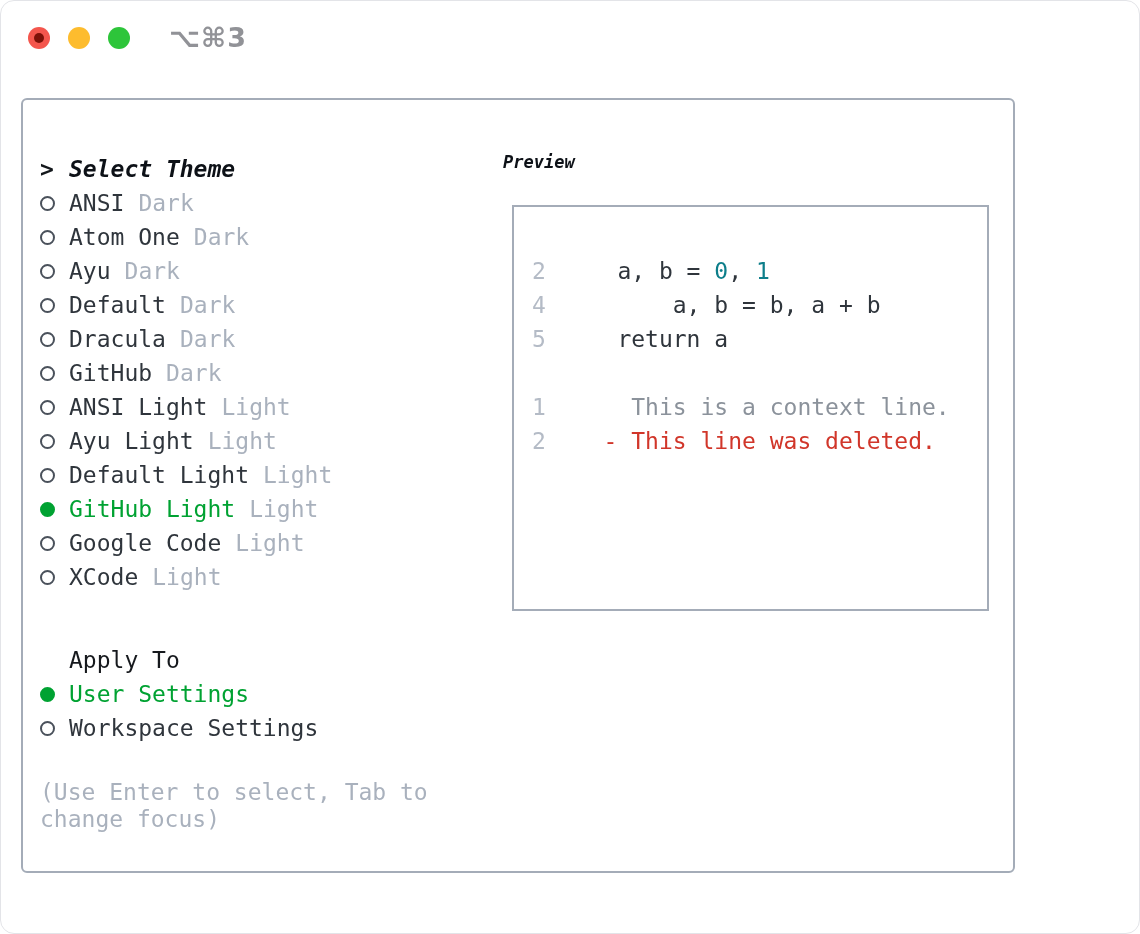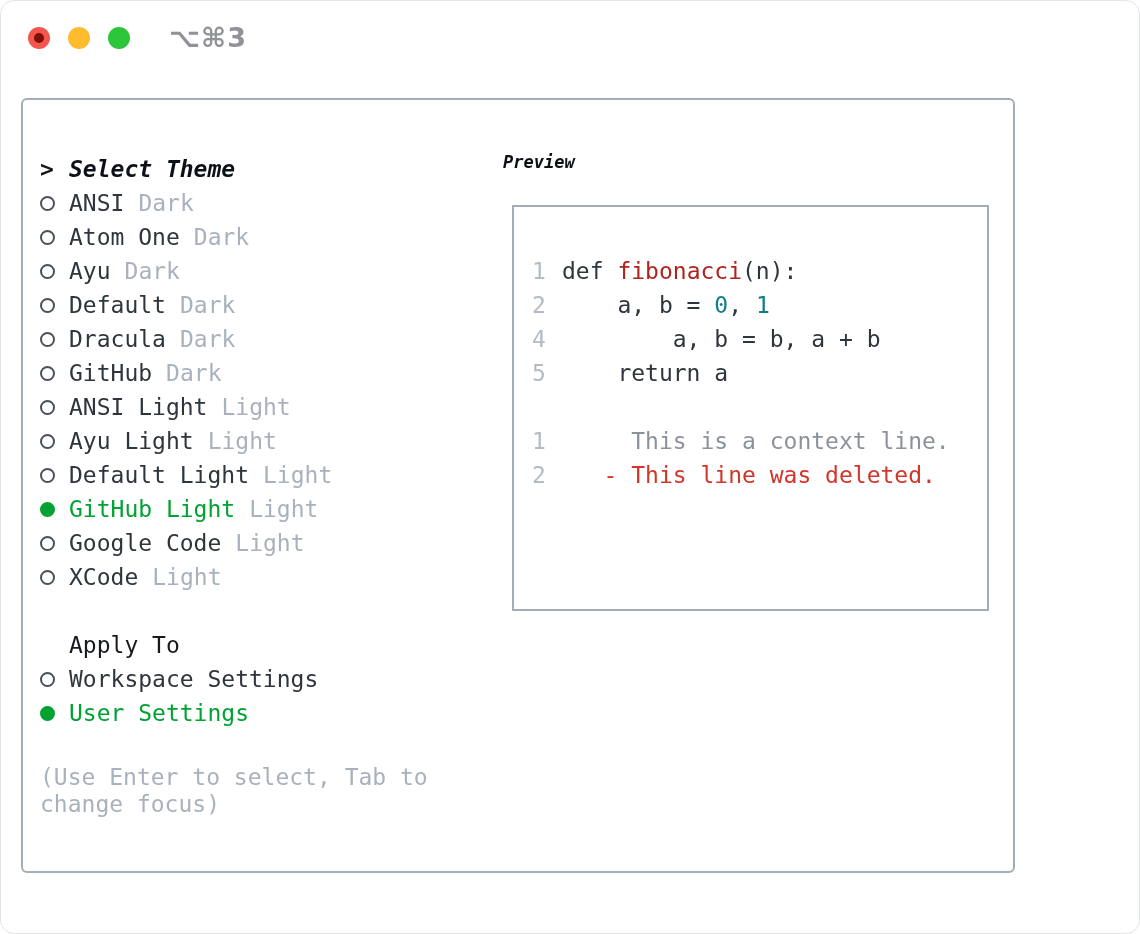--- a/index.html
+++ b/index.html
@@ -42,21 +42,21 @@
   .heading { font-weight:bold; color:#0d1117;font-style:italic; }
   .subheading { color:#16191d; }
   .radio {
     width:15px; height:15px; border-radius:50%;
     border:2px solid #4a515b; box-sizing:border-box; display:inline-block;
   }
   .radio.selected { background:var(--accent-green); border-color:var(--accent-green); }
   .opt-name { color:var(--text); }
   .opt-name.selected { color:var(--accent-green); }
   .opt-variant { color:var(--muted); margin-left:14px;text-align:right; }
-  .apply-block { margin-top:34px; }
+  .apply-block { margin-top:49px; }
   .help {
     margin-top:34px; width:420px; color:var(--muted);
     font-size:23px; line-height:27px;
   }
   
   .preview-heading { position:absolute; left:480px; top:52px; font-size:17px; }
   .preview-box {
     position:absolute; left:489px; top:105px; width:477px; height:406px;
     border:2px solid var(--border); box-sizing:border-box; background:#ffffff;
   }
@@ -107,33 +107,32 @@
           <div class="row"><span class="marker"><span class="radio"></span></span><span class="opt-name">Google Code</span><span class="opt-variant">Light</span></div>
           <div class="row"><span class="marker"><span class="radio"></span></span><span class="opt-name">XCode</span><span class="opt-variant">Light</span></div>
         </div>
 
       <div class="apply-block">
         <div class="row">
           <span class="marker"></span>
           <span class="subheading">Apply To</span>
         </div>
         <div id="apply-options">
+            <div class="row"><span class="marker"><span class="radio selected"></span></span><span class="opt-name selected">User Settings</span></div>
             <div class="row"><span class="marker"><span class="radio"></span></span><span class="opt-name">Workspace Settings</span></div>
-            <div class="row"><span class="marker"><span class="radio selected"></span></span><span class="opt-name selected">User Settings</span></div>
           </div>
       </div>
 
       <div class="help">(Use Enter to select, Tab to change focus)</div>
     </div>
 
     <div class="preview-heading heading">Preview</div>
 
     <div class="preview-box">
       <div class="code-wrap" id="preview-code">
-          <div class="code-line"><span class="gutter">1</span><span class="seg-fg">def </span><span class="seg-function">fibonacci</span><span class="seg-fg">(n):</span></div>
           <div class="code-line"><span class="gutter">2</span><span class="seg-fg">    a, b = </span><span class="seg-number">0</span><span class="seg-fg">, </span><span class="seg-number">1</span></div>
           <div class="code-line"><span class="gutter">4</span><span class="seg-fg">        a, b = b, a + b</span></div>
           <div class="code-line"><span class="gutter">5</span><span class="seg-fg">    return a</span></div>
           <div class="code-line"><span class="gutter"></span></div>
           <div class="code-line"><span class="gutter">1</span><span class="seg-context">     This is a context line.</span></div>
           <div class="code-line"><span class="gutter">2</span><span class="seg-deleted">   - This line was deleted.</span></div>
         </div>
     </div>
 
   </div>

